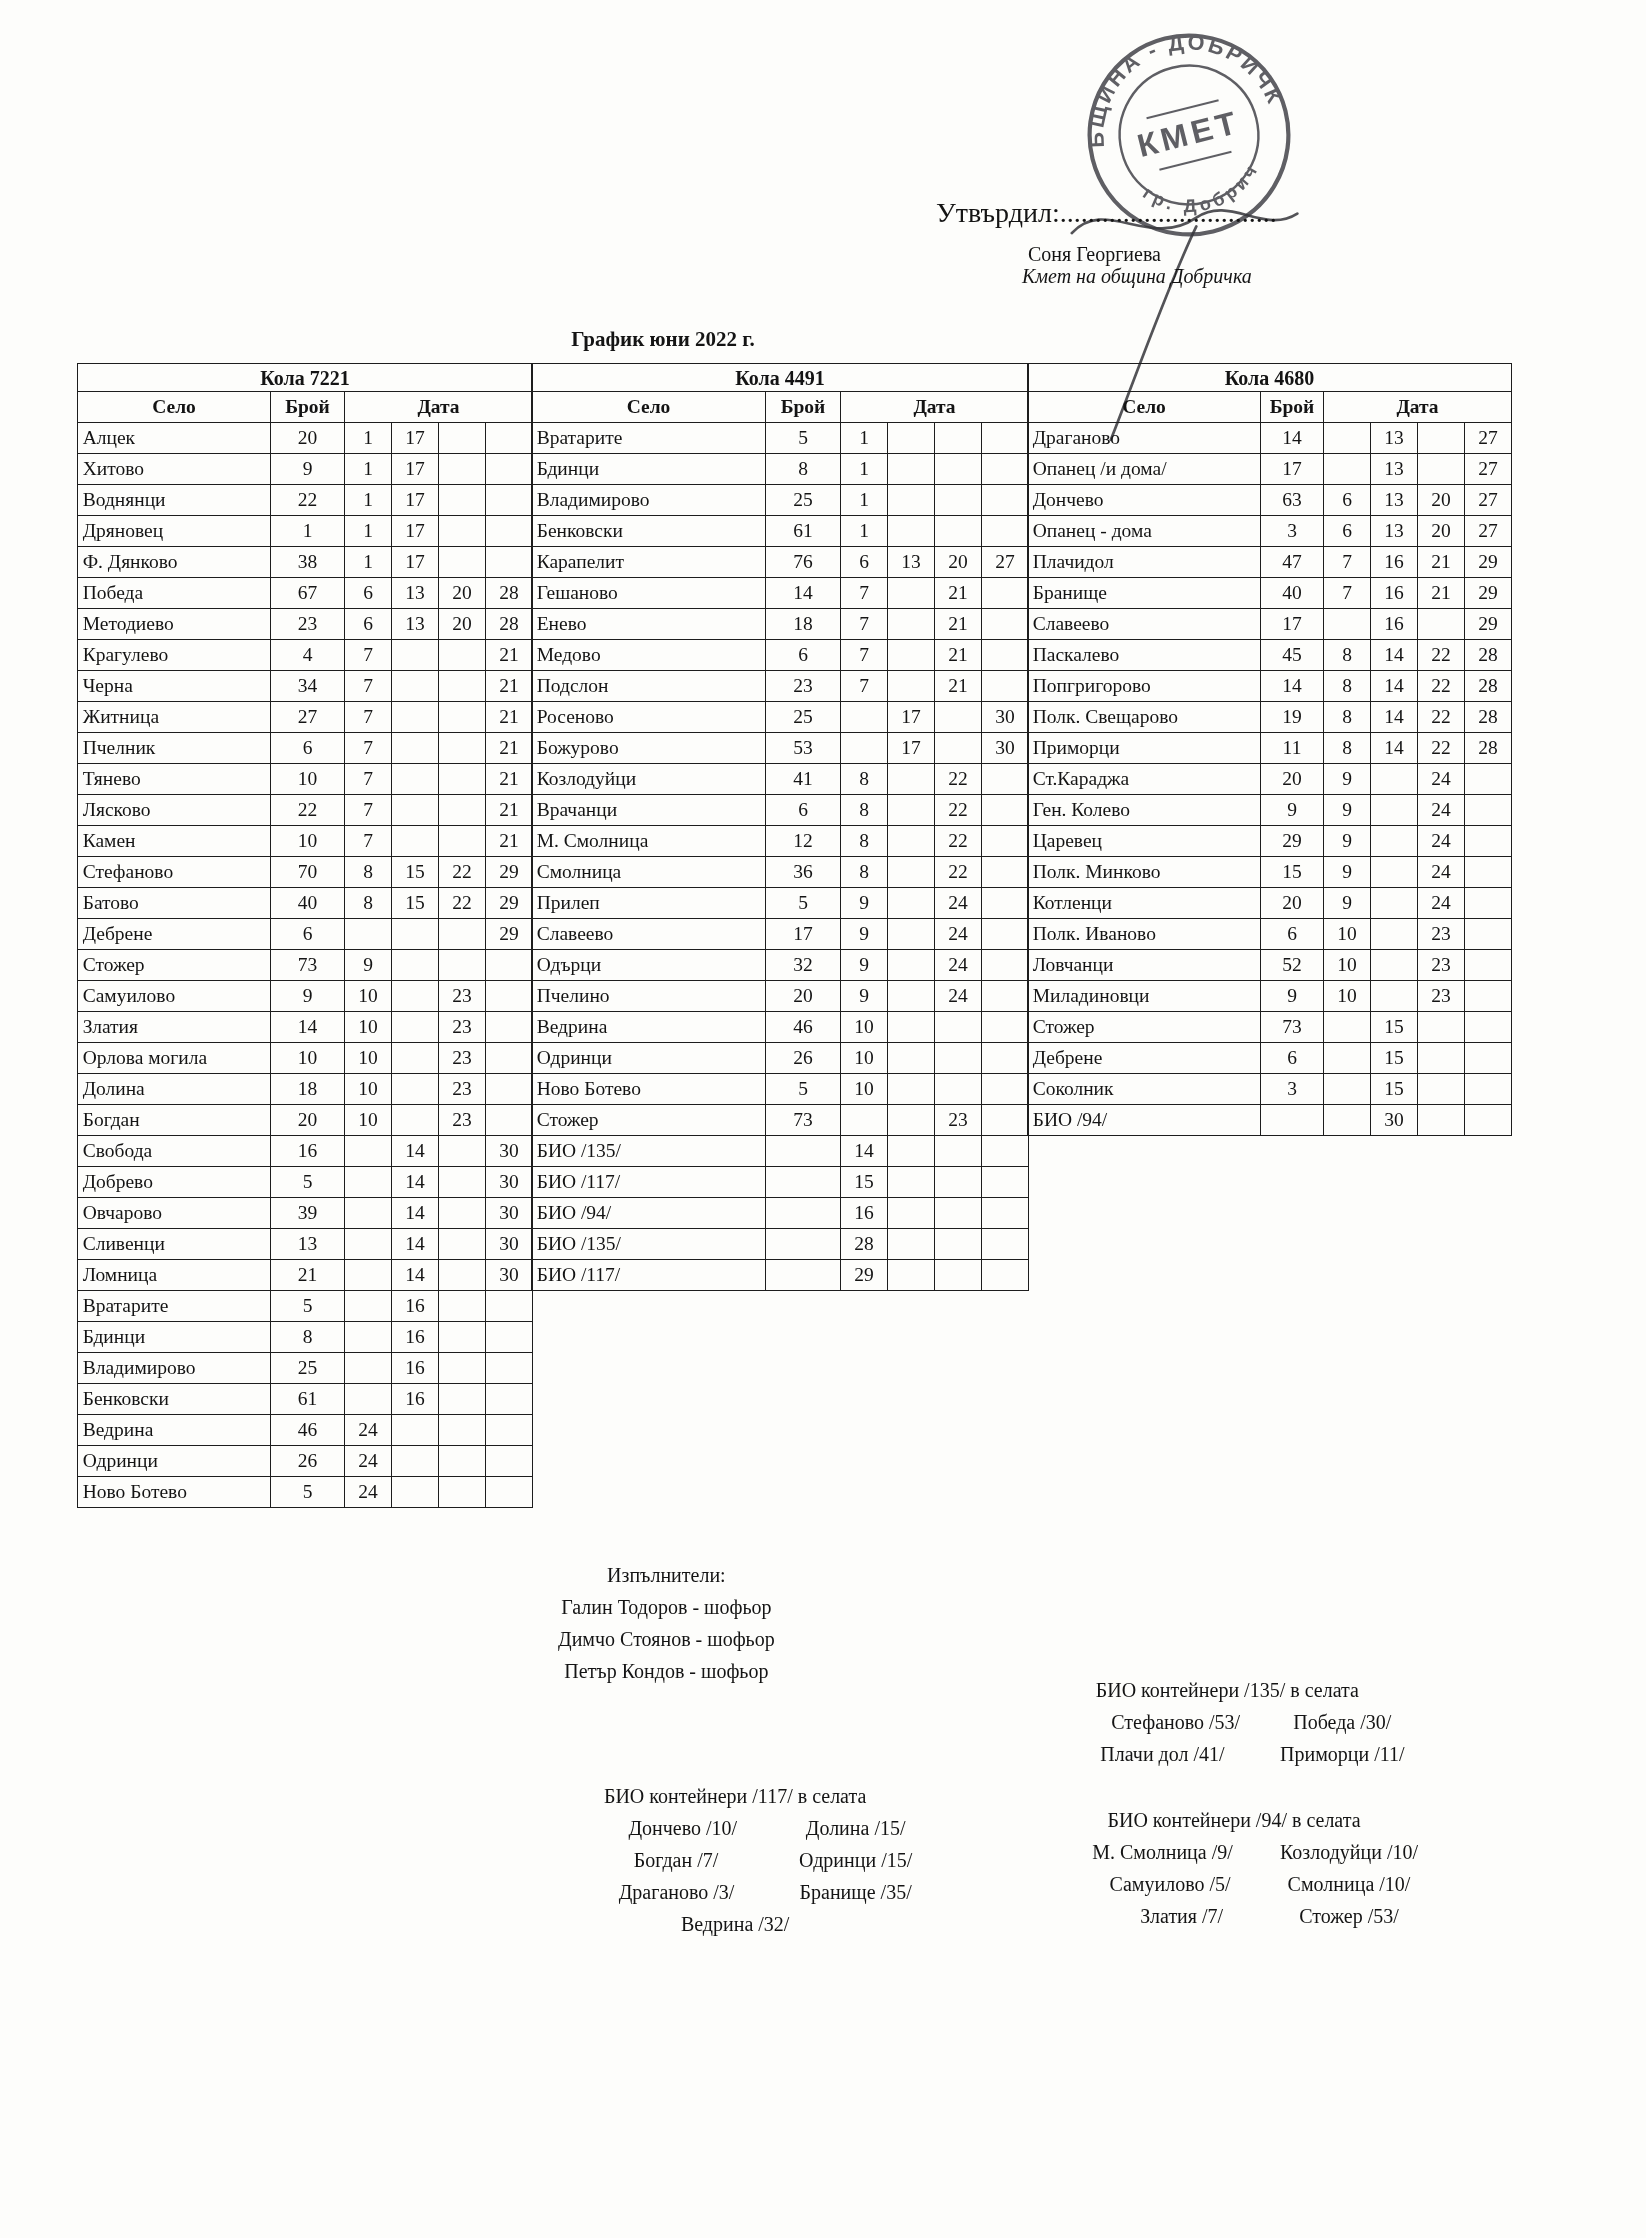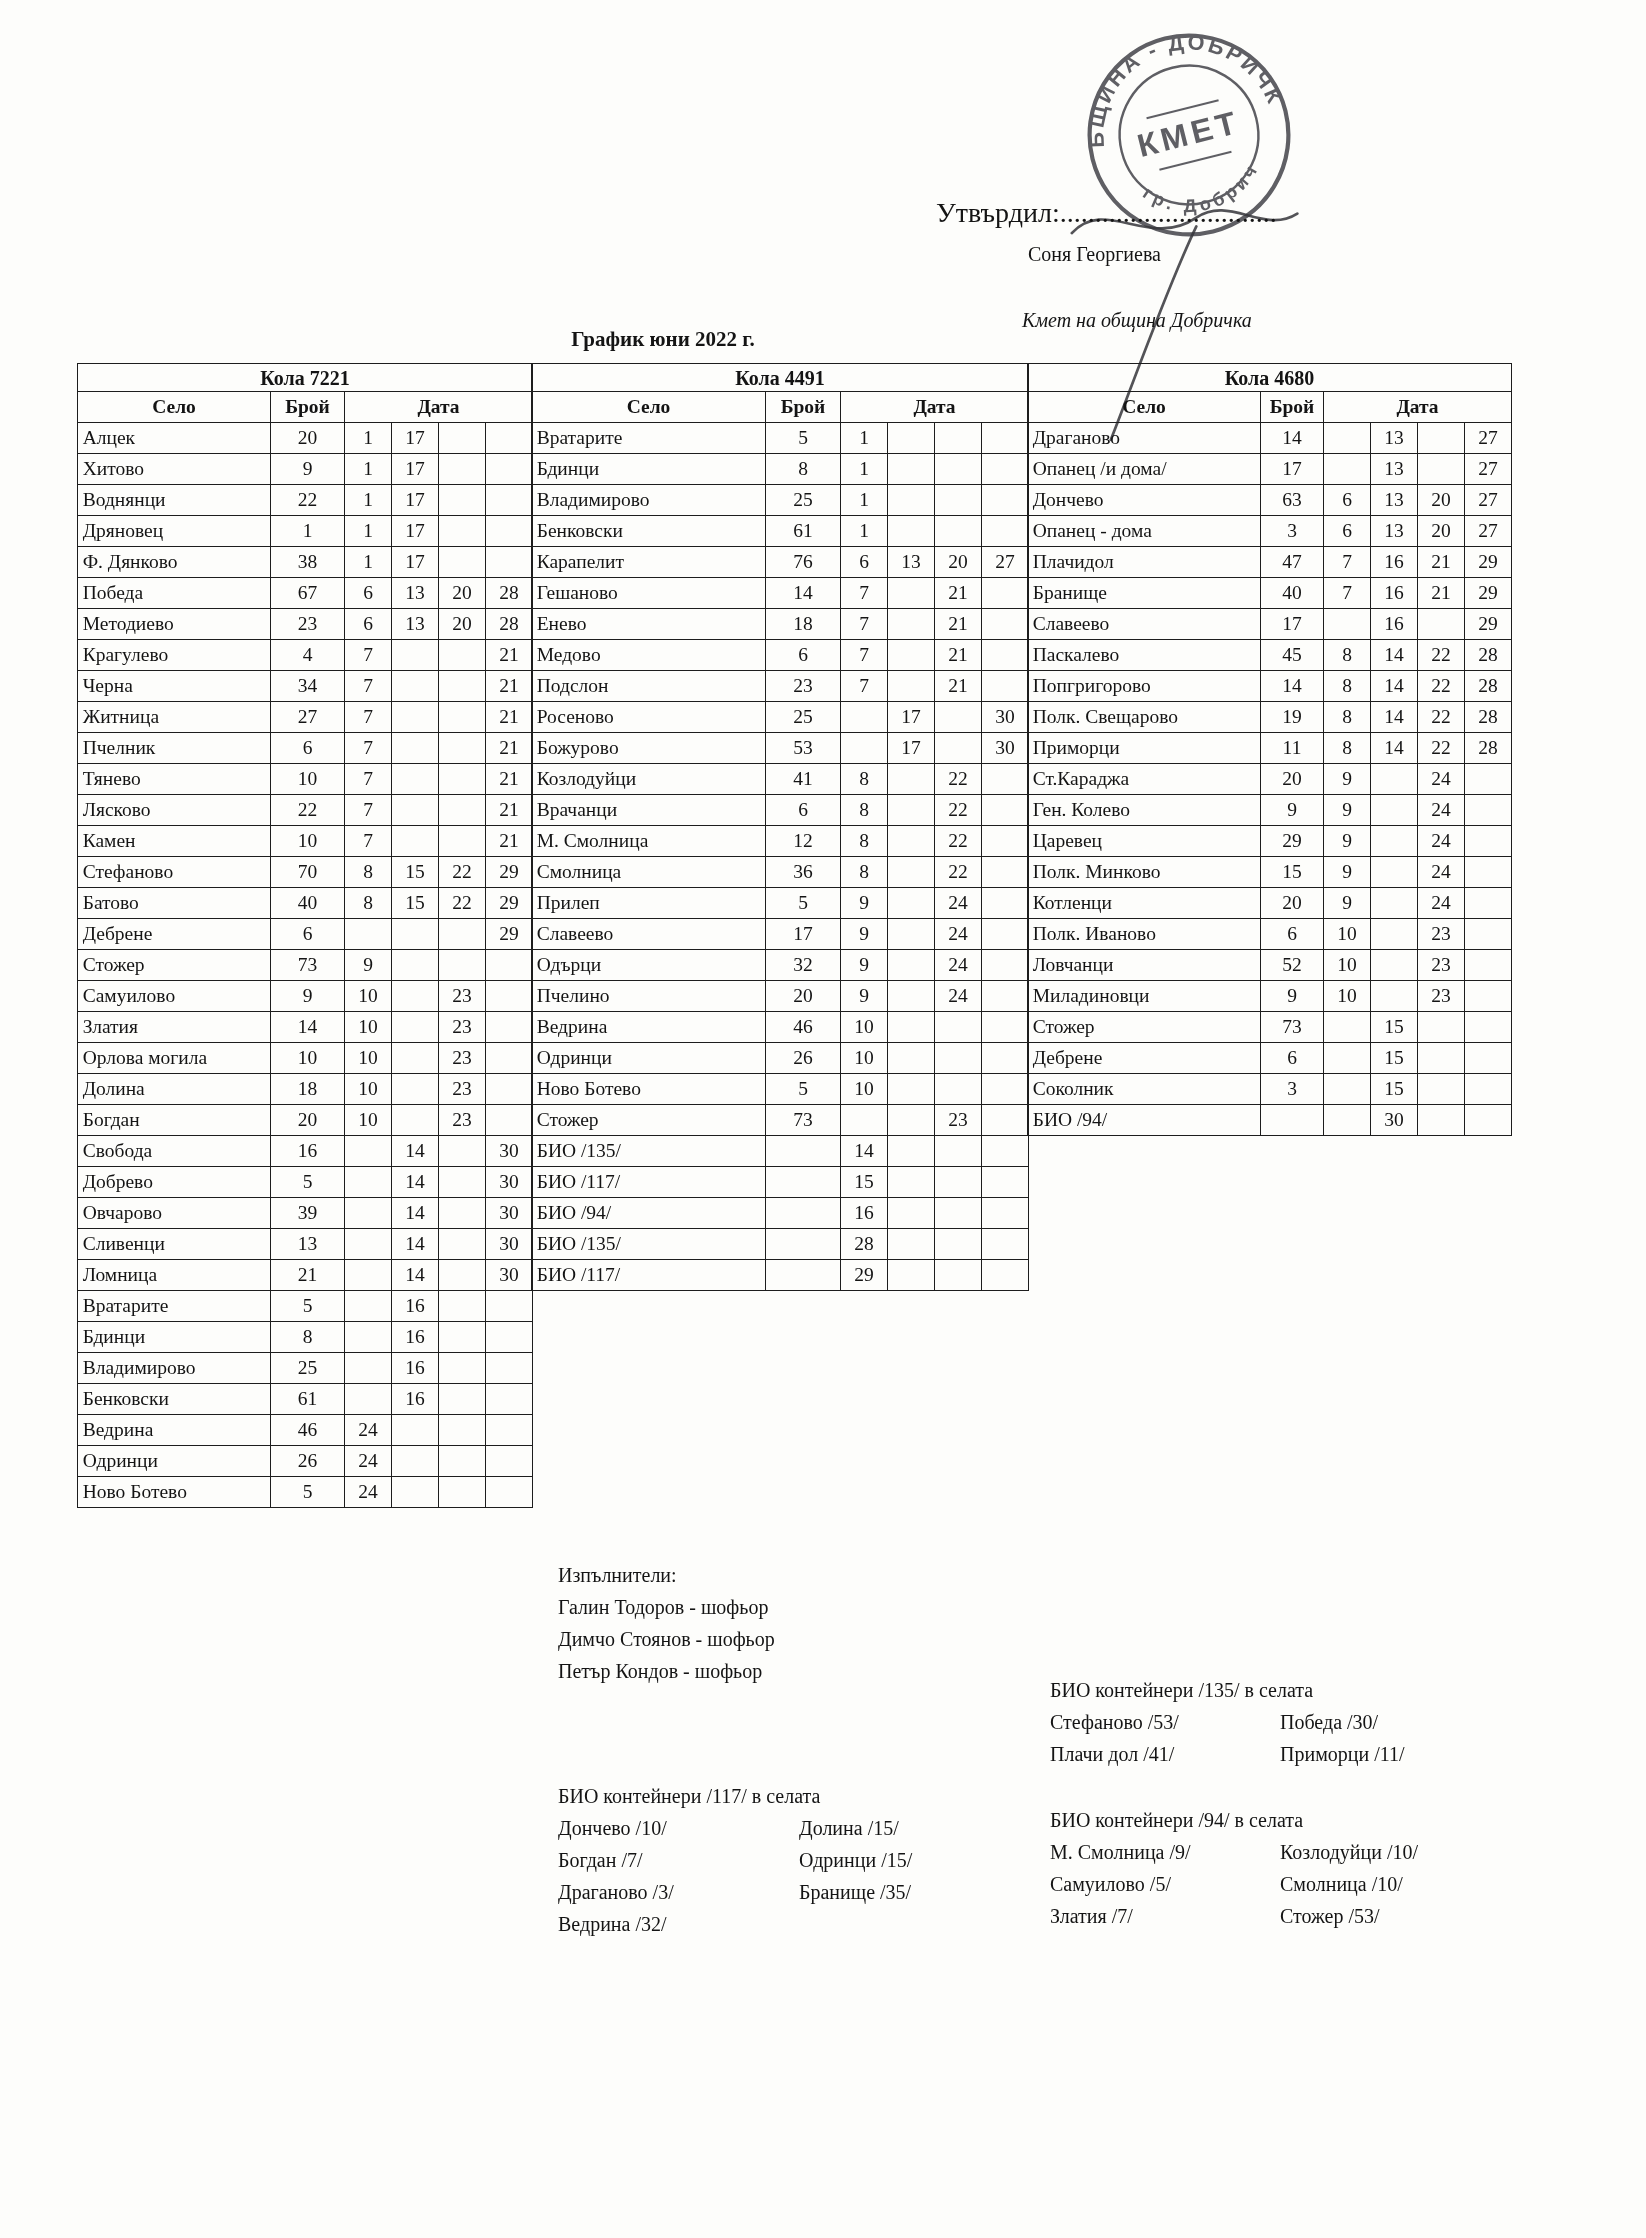--- a/index.html
+++ b/index.html
@@ -14,21 +14,21 @@
     overflow: hidden;
   }
 
   
   .doc-title {
     position: absolute; left: 535px; top: 295px; width: 256px;
     text-align: center; font-size: 21px; font-weight: bold; margin-top: 32px;
   }
   .approve-line { position: absolute; left: 936px; top: 197px; font-size: 28px; }
   .approver-name { position: absolute; left: 1028px; top: 243px; font-size: 20px; }
-  .approver-role { position: absolute; left: 1022px; top: 265px; font-size: 20px; font-style: italic; margin-top: 44px; }
+  .approver-role { position: absolute; left: 1022px; top: 265px; font-size: 20px; font-style: italic; }
 
   
   .stamp {
     position: absolute; left: 1084px; top: 30px; width: 210px; height: 210px;
     transform: rotate(-14deg); opacity: 0.82;
   }
   .s-ring { stroke: #3d3d44; fill: none; }
   .s-ring-text { fill: #3d3d44; font-family: "Liberation Sans", sans-serif; font-size: 31px; font-weight: bold; letter-spacing: 4px; }
   .s-ring-text.small { font-size: 26px; letter-spacing: 6px; }
   .s-center { fill: #3d3d44; font-family: "Liberation Sans", sans-serif; font-size: 46px; font-weight: bold; letter-spacing: 6px; }
@@ -48,21 +48,21 @@
   .sched td.v { text-align: left; padding-left: 4.7px; }
   .sched td.c, .sched td.d { text-align: center; }
   .t1 { left: 77px; }
   .t2 { left: 531px; border-radius: 29px; }
   .t3 { left: 1027px; }
   .t1 col.cv { width: 193px; } .t1 col.cc { width: 74px; } .t1 col.cd { width: 47px; }
   .t2 col.cv { width: 234px; } .t2 col.cc { width: 75px; } .t2 col.cd { width: 47px; }
   .t3 col.cv { width: 233px; } .t3 col.cc { width: 63px;  } .t3 col.cd { width: 47px; }
 
   
-  .txtblock { position: absolute; font-size: 20px; }
+  .txtblock { position: absolute; font-size: 20px; text-align: center; }
   .txtblock .line { height: 32px; }
   .exec { left: 558px; top: 1564px; }
   .exec .line { height: 32px; }
   .bio-135 { left: 1050px; top: 1679px; }
   .bio-117 { left: 558px;  top: 1785px; }
   .bio-94  { left: 1050px; top: 1809px; }
   .colL { display: inline-block; width: 225px; }
   .bio-117 .colL { width: 236px; }
 </style>
 </head>

